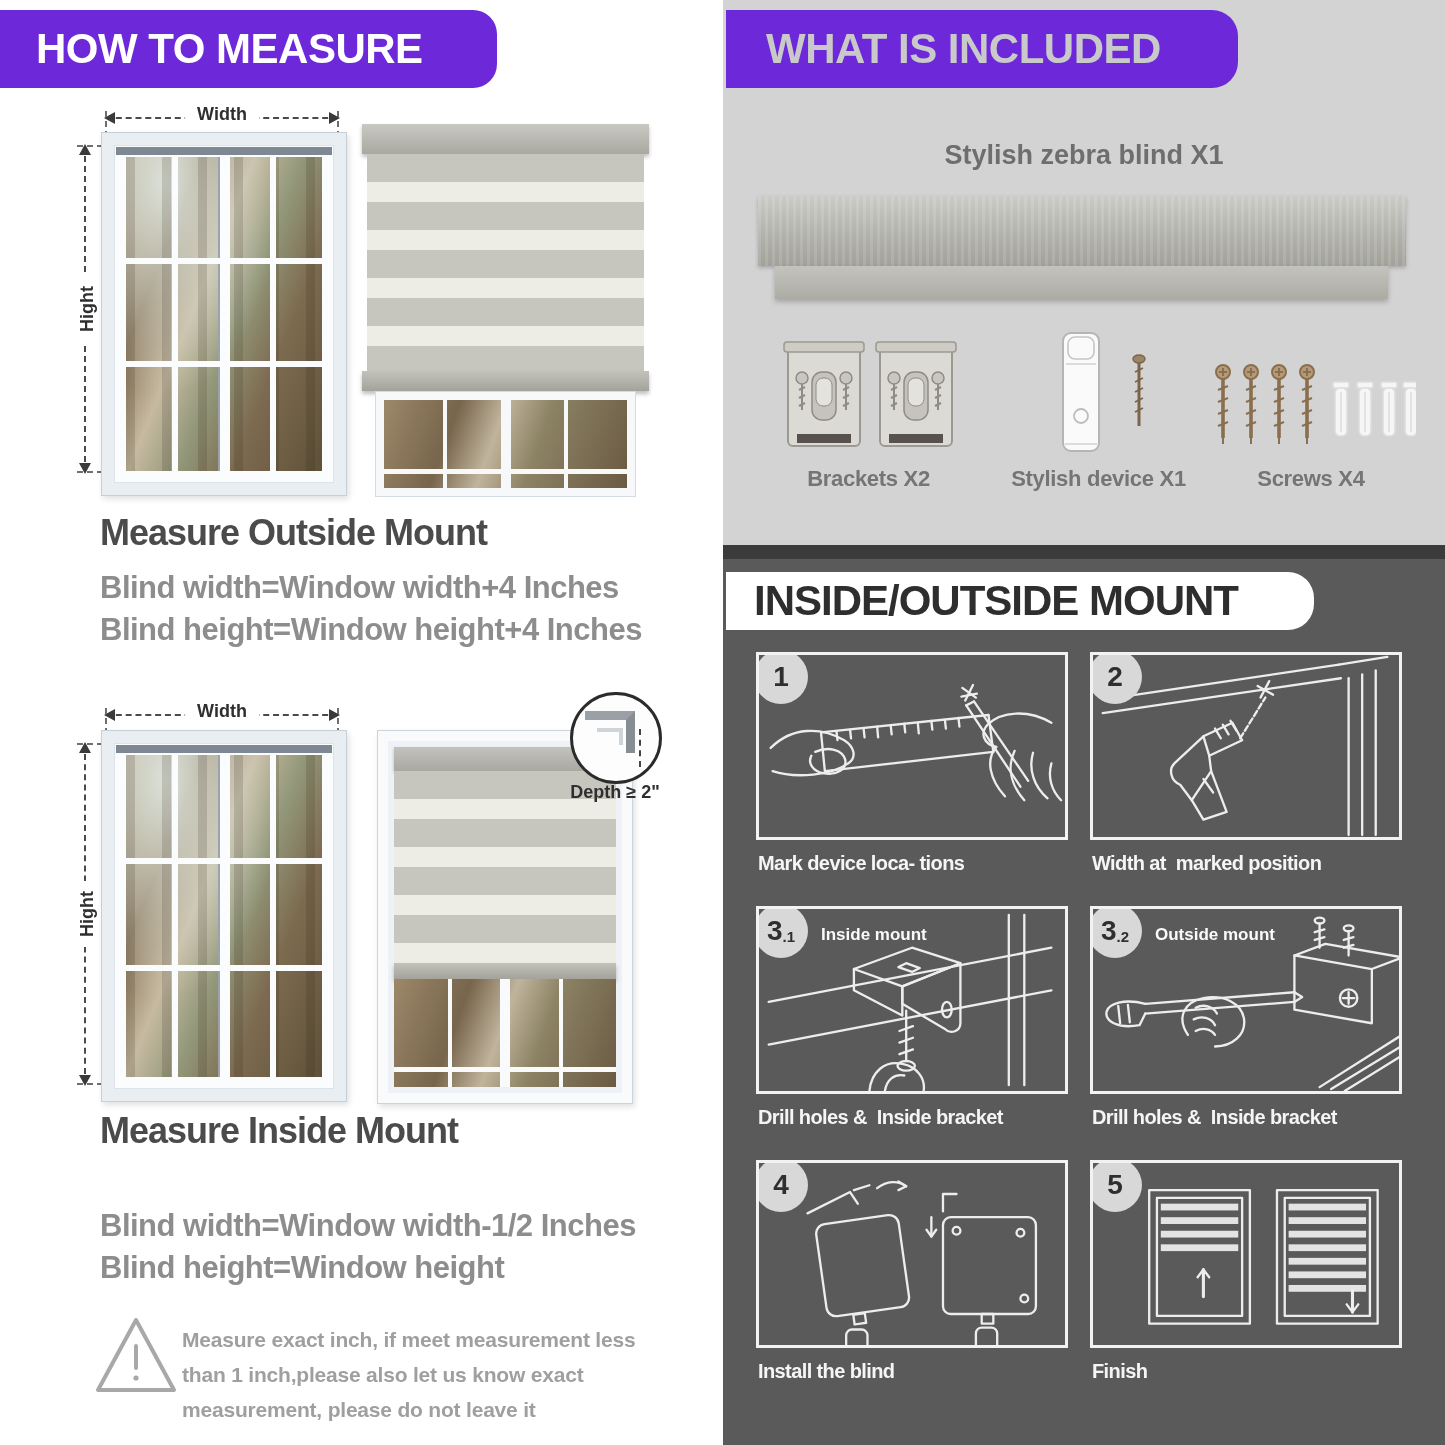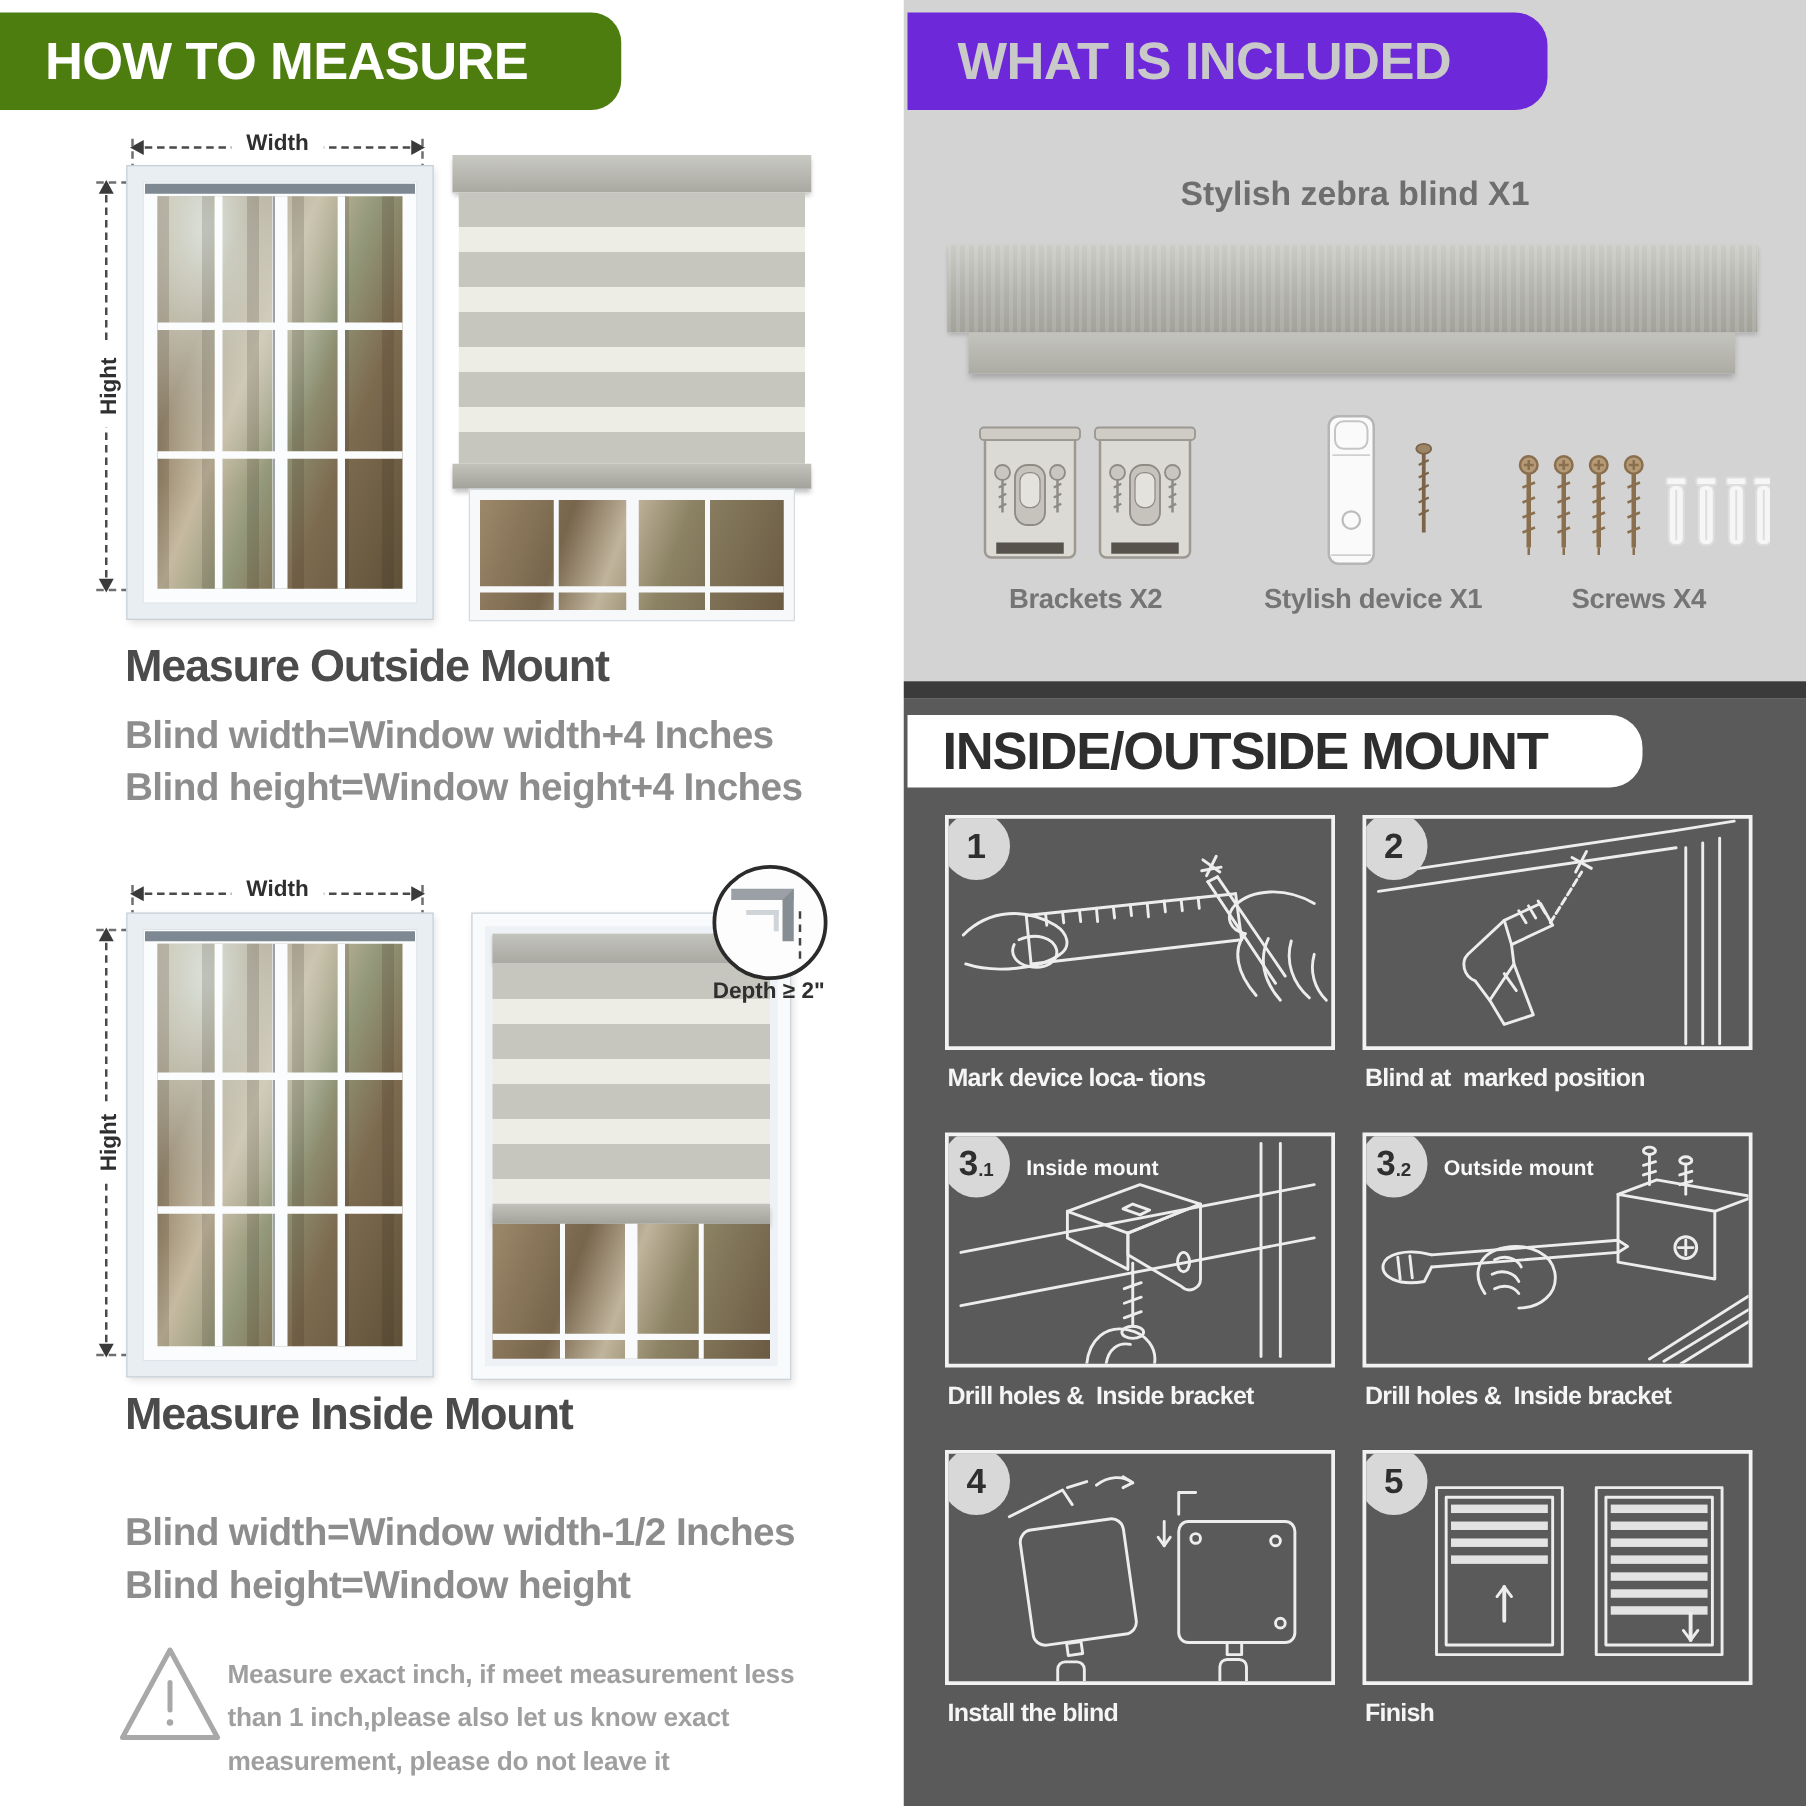--- a/index.html
+++ b/index.html
@@ -1,20 +1,20 @@
 <!DOCTYPE html>
 <html><head>
 <meta charset="utf-8">
 <style>
   html,body{margin:0;padding:0;}
   body{width:1445px;height:1445px;position:relative;background:#ffffff;
        font-family:"Liberation Sans", sans-serif;-webkit-font-smoothing:antialiased;}
   .abs{position:absolute;}
   
-  .hdr-left{left:0;top:10px;width:497px;height:78px;background:#4d7c0f;
+  .hdr-left{left:0;top:10px;width:497px;height:78px;background:#6d28d9;
             border-radius:0 24px 24px 0;display:flex;align-items:center;}
   .hdr-left span{color:#ffffff;font-weight:bold;font-size:42px;letter-spacing:-0.5px;padding-left:36px;}
   .mount-title{font-size:36px;font-weight:bold;color:#4b4b4b;letter-spacing:-1px;white-space:nowrap;}
   .mline{font-size:31px;font-weight:bold;color:#8d8d8d;letter-spacing:-0.5px;white-space:nowrap;}
   .note-line{font-size:21px;font-weight:bold;color:#9f9f9f;letter-spacing:-0.2px;white-space:nowrap;line-height:35px;}
   
   .win{background:#e9eef2;border:1px solid #c7d0d7;box-shadow:2px 3px 6px rgba(0,0,0,.12);}
   .win-sash{position:absolute;inset:12px;background:#fafcfd;border:1px solid #dde3e8;}
   .win-top-strip{position:absolute;left:14px;right:14px;top:14px;height:8px;background:#7d8893;}
   .win-glass{position:absolute;inset:24px;
@@ -381,21 +381,21 @@
             <path d="M124,76 l6,10"></path>
           <path d="M112,84 L82,112 C76,118 78,130 88,134 L100,150 L120,120 L118,104"></path>
           <path d="M100,150 L112,170 L136,162 L120,120"></path>
           <path d="M112,128 l10,14"></path>
         </svg>
         <div class="badge">
           <span class="n">2</span>
           <span class="ns"></span>
         </div>
       </div>
-      <div class="caption">Blind at  marked position</div>
+      <div class="caption">Width at  marked position</div>
     </div>
 
     <div class="step" style="left:33px;top:347px;">
       <div class="panel">
         <svg class="illus lineart" viewBox="0 0 312 188">
           <path d="M8,96 L300,40"></path>
             <path d="M8,140 L300,84"></path>
           <path d="M256,6 L256,182"></path>
             <path d="M272,6 L272,182"></path>
           <path d="M96,62 L156,40 L206,56 L146,80 Z"></path>

